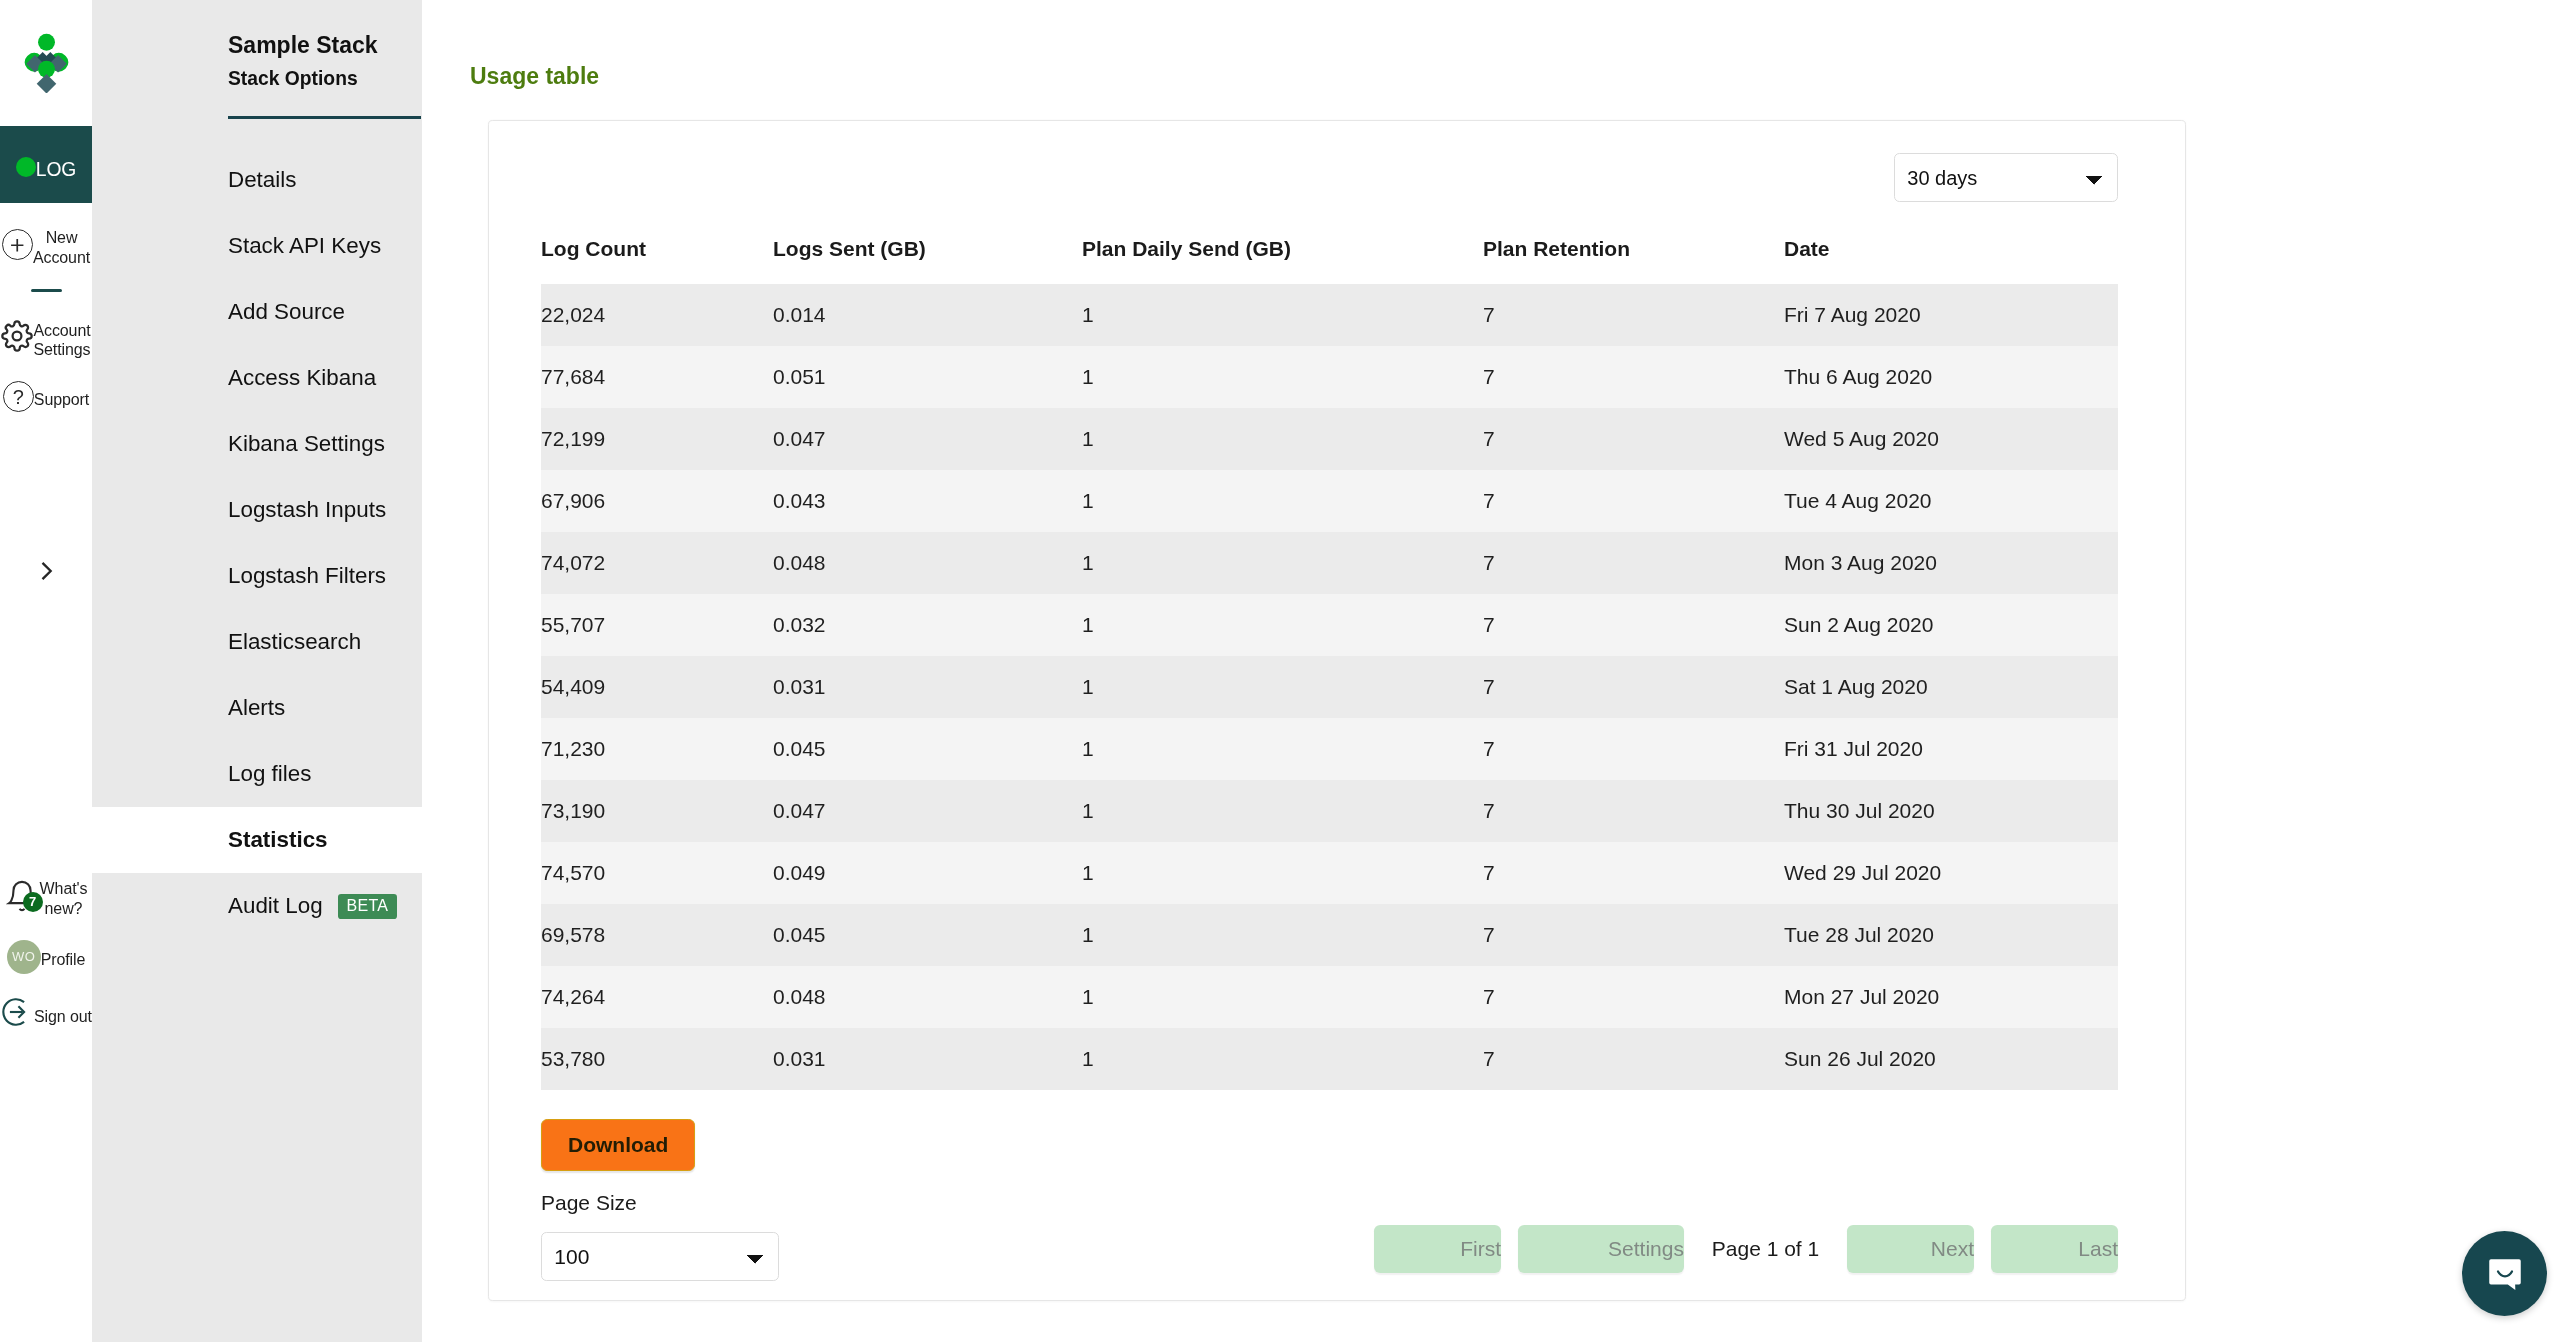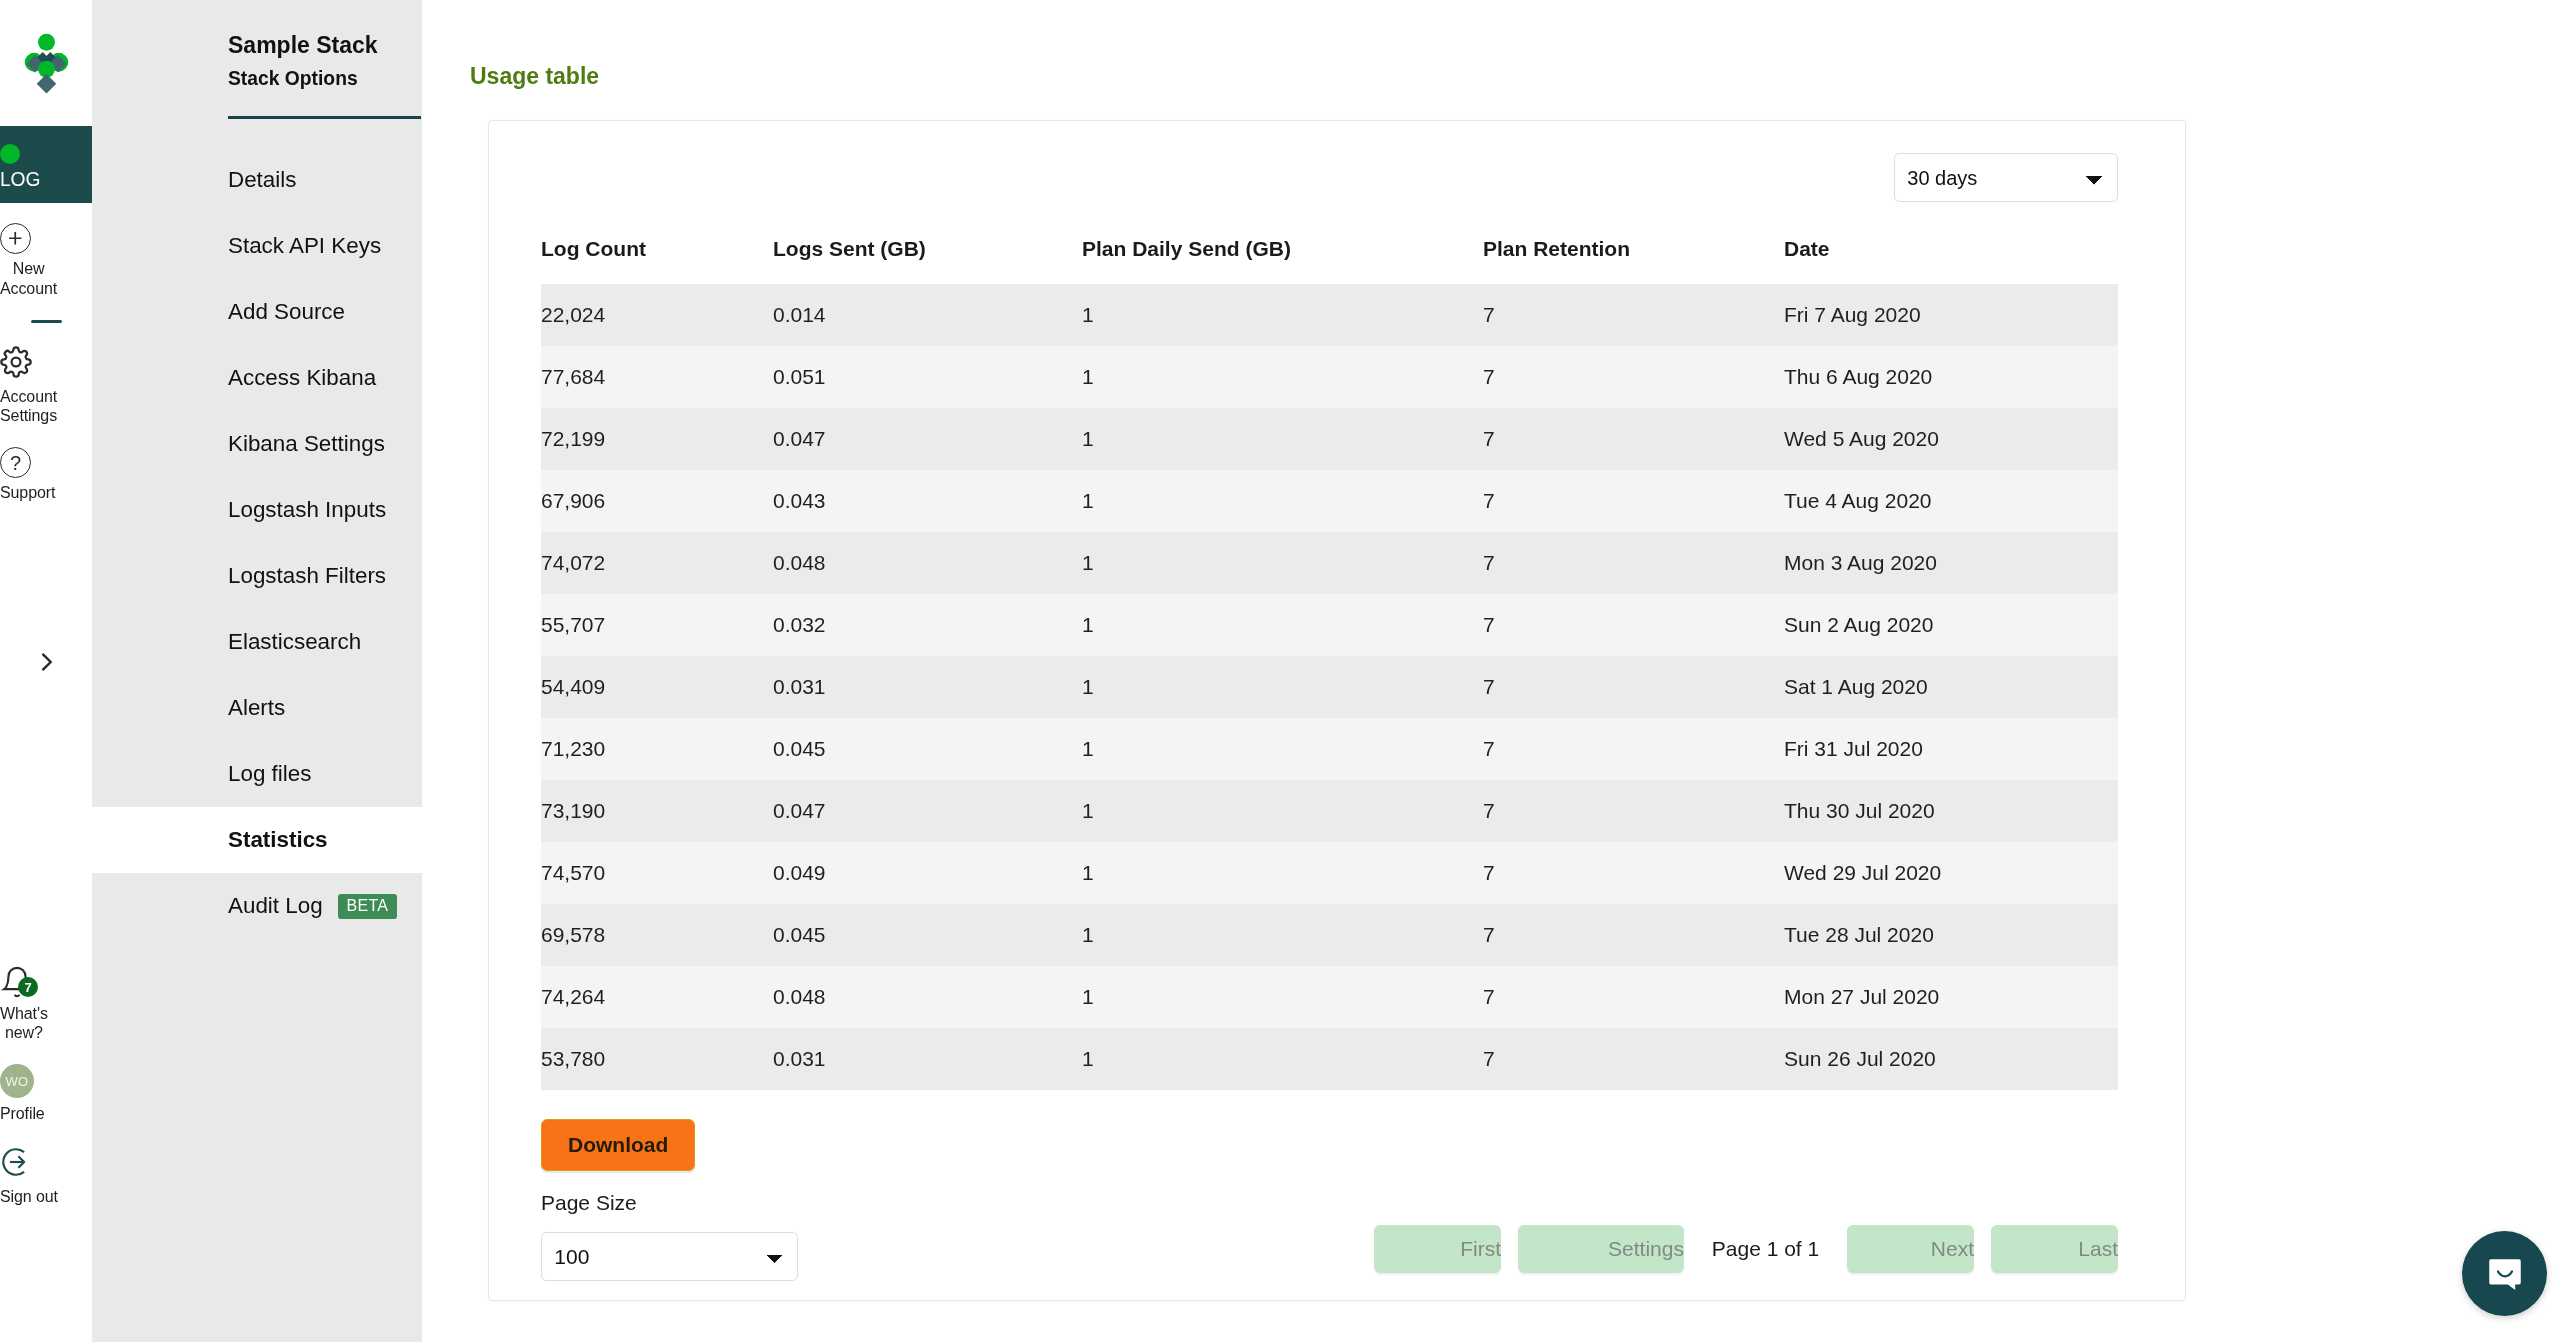--- a/index.html
+++ b/index.html
@@ -15,22 +15,22 @@
   .rail {
     width: 92px; height: 1342px; background: #ffffff;
     display: flex; flex-direction: column; align-items: center;
     flex: 0 0 92px; position: relative; z-index: 5;
   }
   .rail-logo {
     width: 92px; height: 126px;
     display: flex; align-items: center; justify-content: center;
   }
   .rail-item {
-    width: 92px; display: flex; flex-direction: column;
-    align-items: flex-start; justify-content: center;
+    width: 92px; display: flex; 
+    align-items: center; justify-content: center;
     color: #1f1f1f; text-decoration: none;
   }
   .rail-item.log {
     background: #1b4b4b; color: #ffffff; height: 77px; padding-top: 4.6px;
   }
   .rail-item-label {
     font-size: 16px; line-height: 19.3px; text-align: center; color: #1f1f1f;
     margin-top: 5.4px; letter-spacing: -0.1px;
   }
   .rail-item.log .rail-item-label { color:#ffffff; font-size: 19.3px; margin-top: 6.2px; }
@@ -120,21 +120,21 @@
 
   .download-btn {
     margin-top: 29px; background:#f97316; border:0.8px solid #d79f12;
     border-radius: 6.2px; color:#231d05; font-size: 21px; font-weight: bold;
     padding: 13px 26px; cursor:pointer; font-family:"Liberation Sans", sans-serif;
     box-shadow: 0 1.5px 1.5px rgba(0,0,0,0.10);
   }
   .bottom-row { display:flex; align-items:flex-end; justify-content:space-between; }
   .page-size-label { font-size: 21px; color:#1b1b1b; margin-top: 20px; }
   .page-size-select {
-    margin-top: 17px; width: 257px; height: 49px; border:0.8px solid #dcdcdc;
+    margin-top: 17px; width: 238px; height: 49px; border:0.8px solid #dcdcdc;
     border-radius: 5.4px; background:#ffffff; font-size: 21px; color:#111;
     padding: 0 12.3px; appearance:none; font-family:"Liberation Sans", sans-serif;
     background-image:
       linear-gradient(45deg, transparent 50%, #111 50%),
       linear-gradient(135deg, #111 50%, transparent 50%);
     background-position: calc(100% - 23px) 21.6px, calc(100% - 14.7px) 21.6px;
     background-size: 8.5px 8.5px, 8.5px 8.5px;
     background-repeat: no-repeat;
   }
   .pager { display:flex; align-items:center; gap: 17px; margin-bottom: 7.7px; }

